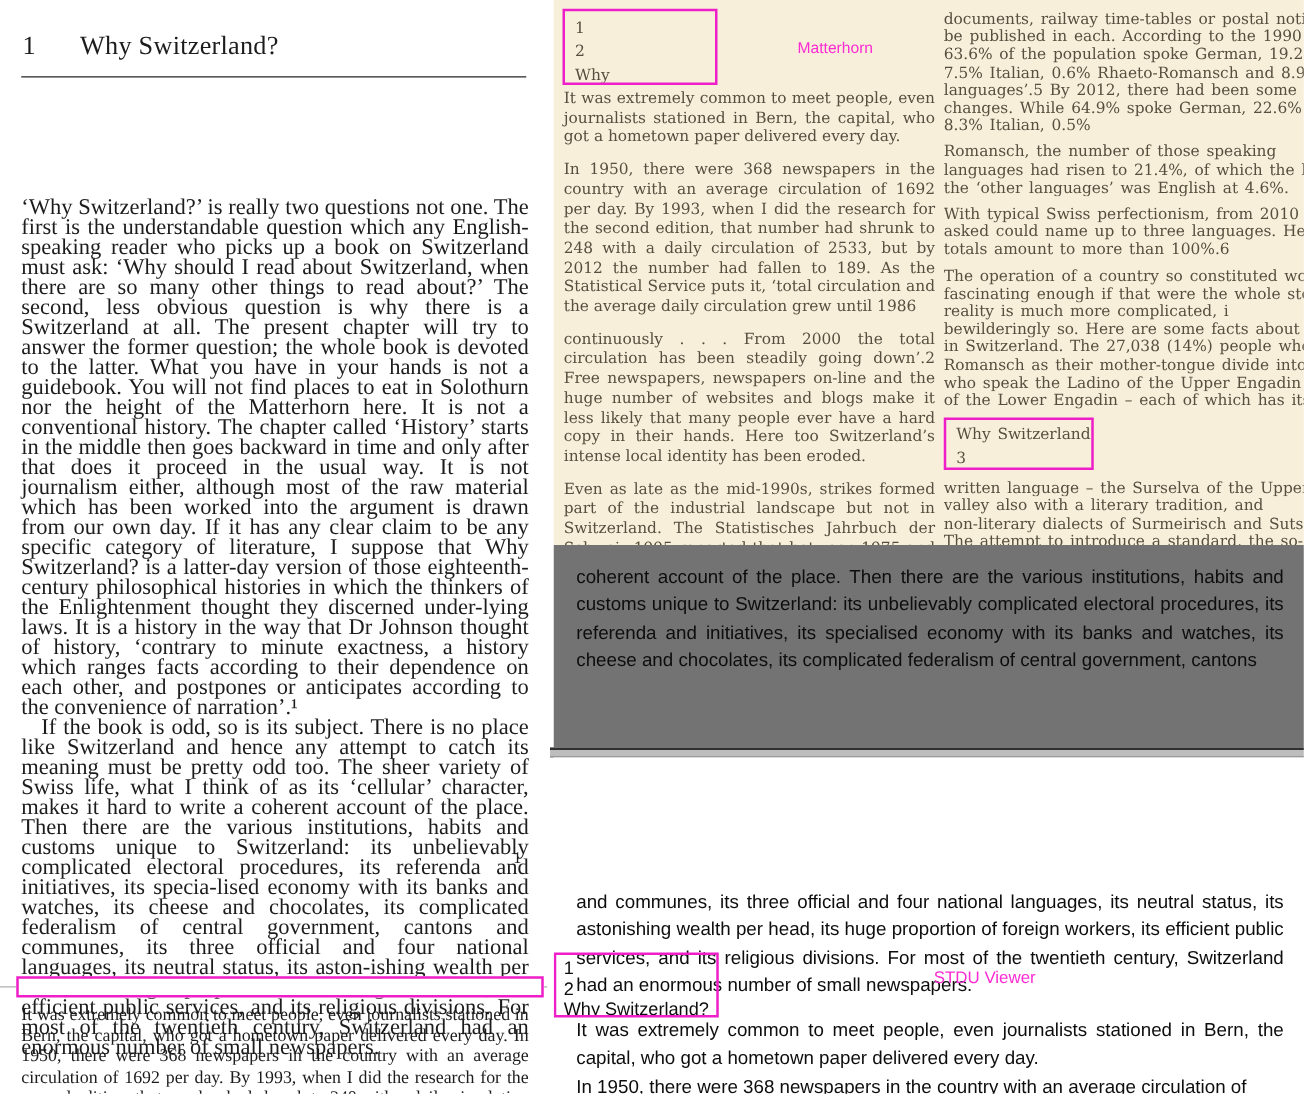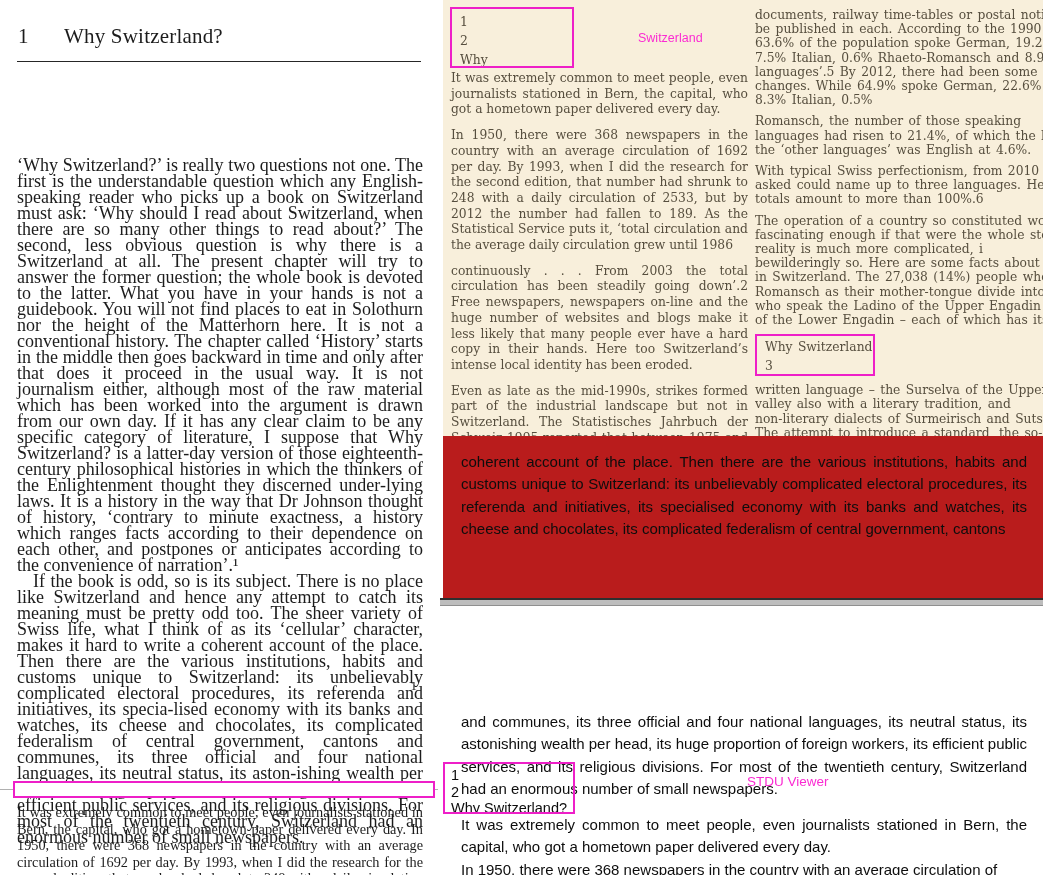--- a/index.html
+++ b/index.html
@@ -40,21 +40,21 @@
   .sum-right-col{position:absolute;left:312px;top:8px;width:330px;font-size:12.3px;line-height:14.2px;
                  word-spacing:1.5px;}
   .sum-right-col .s-lines{margin-bottom:7px;}
   .sum-right-col .bl{white-space:nowrap;overflow:hidden;}
   .sum-box2{width:116px;height:38px;border:2px solid var(--magenta);margin:5px 0 7px 0;
             font-size:12.3px;overflow:hidden;}
   .sum-box2 .bl{padding-left:8px;line-height:19px;white-space:nowrap;}
   .sum-box2 .bl:first-child{margin-top:2px;}
 
   
-  .middle{position:absolute;left:443px;top:436px;width:600px;height:162px;background:#b91c1c;}
+  .middle{position:absolute;left:443px;top:436px;width:600px;height:162px;background:#737373;}
   .middle-text{position:absolute;left:18px;top:15px;width:566px;font-family:"Liberation Sans",sans-serif;
                font-size:15px;line-height:22.4px;color:var(--crisp);text-align:justify;}
 
   
   .splitter{position:absolute;left:440px;top:598px;width:603px;height:5px;background:#bdbdbd;
             border-top:2px solid #2f2f2f;border-bottom:1px solid #8f8f8f;}
 
   
   .stdu{position:absolute;left:443px;top:606px;width:600px;height:269px;background:#fff;overflow:hidden;
         font-family:"Liberation Sans",sans-serif;color:var(--crisp);}
@@ -83,25 +83,25 @@
   <div class="left-annot-box"></div>
   <div class="left-bottom-text">It was extremely common to meet people, even journalists stationed in Bern, the capital, who got a hometown paper delivered every day. In 1950, there were 368 newspapers in the country with an average circulation of 1692 per day. By 1993, when I did the research for the second edition, that number had shrunk to 248 with a daily circulation of</div>
 </div>
 
 <div class="sumatra">
   <div class="sum-box1">
       <div class="bl">1</div>
       <div class="bl">2</div>
       <div class="bl">Why Switzerland?</div>
     </div>
-  <div class="sum-label">Switzerland</div>
+  <div class="sum-label">Matterhorn</div>
   <div class="sum-left-col">
       <div class="s-para">It was extremely common to meet people, even journalists stationed in Bern, the capital, who got a hometown paper delivered every day.</div>
       <div class="s-para">In 1950, there were 368 newspapers in the country with an average circulation of 1692 per day. By 1993, when I did the research for the second edition, that number had shrunk to 248 with a daily circulation of 2533, but by 2012 the number had fallen to 189. As the Statistical Service puts it, ‘total circulation and the average daily circulation grew until 1986</div>
-      <div class="s-para">continuously . . . From 2003 the total circulation has been steadily going down’.2 Free newspapers, newspapers on-line and the huge number of websites and blogs make it less likely that many people ever have a hard copy in their hands. Here too Switzerland’s intense local identity has been eroded.</div>
+      <div class="s-para">continuously . . . From 2000 the total circulation has been steadily going down’.2 Free newspapers, newspapers on-line and the huge number of websites and blogs make it less likely that many people ever have a hard copy in their hands. Here too Switzerland’s intense local identity has been eroded.</div>
       <div class="s-para">Even as late as the mid-1990s, strikes formed part of the industrial landscape but not in Switzerland. The Statistisches Jahrbuch der Schweiz 1995 reported that between 1975 and 1993 there was a grand total of twenty-seven strikes or lockouts that lasted for at least twenty-four hours or more, or just under three a year. In 1987 and 1993 there were no strikes at all and in 1986 and 1991 only one.3 By 2008 Switzerland still had one of the lowest rates of strikes per 1000 workers</div>
     </div>
   <div class="sum-right-col">
     <div class="s-lines">
         <div class="bl">documents, railway time-tables or postal notices</div>
         <div class="bl">be published in each. According to the 1990 c</div>
         <div class="bl">63.6% of the population spoke German, 19.2% F</div>
         <div class="bl">7.5% Italian, 0.6% Rhaeto-Romansch and 8.9%</div>
         <div class="bl">languages’.5 By 2012, there had been some inter</div>
         <div class="bl">changes. While 64.9% spoke German, 22.6% F</div>

